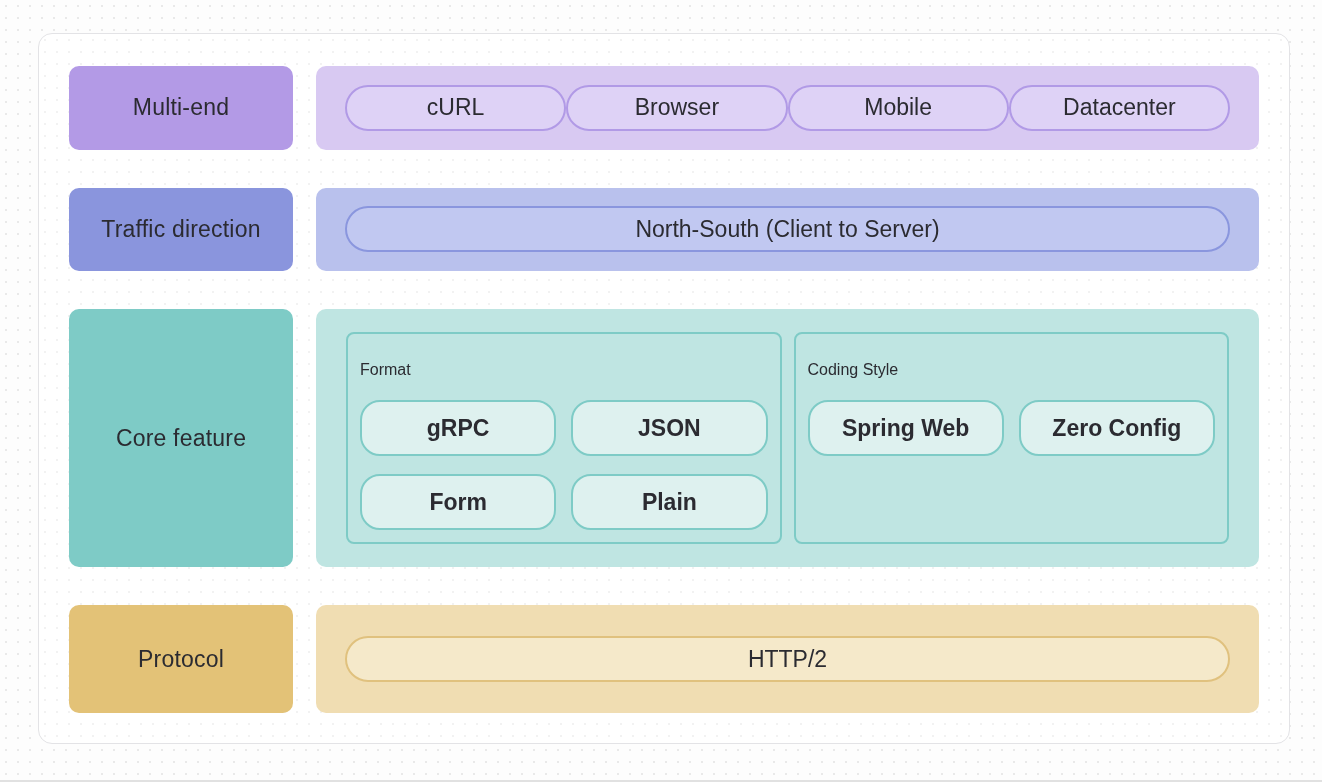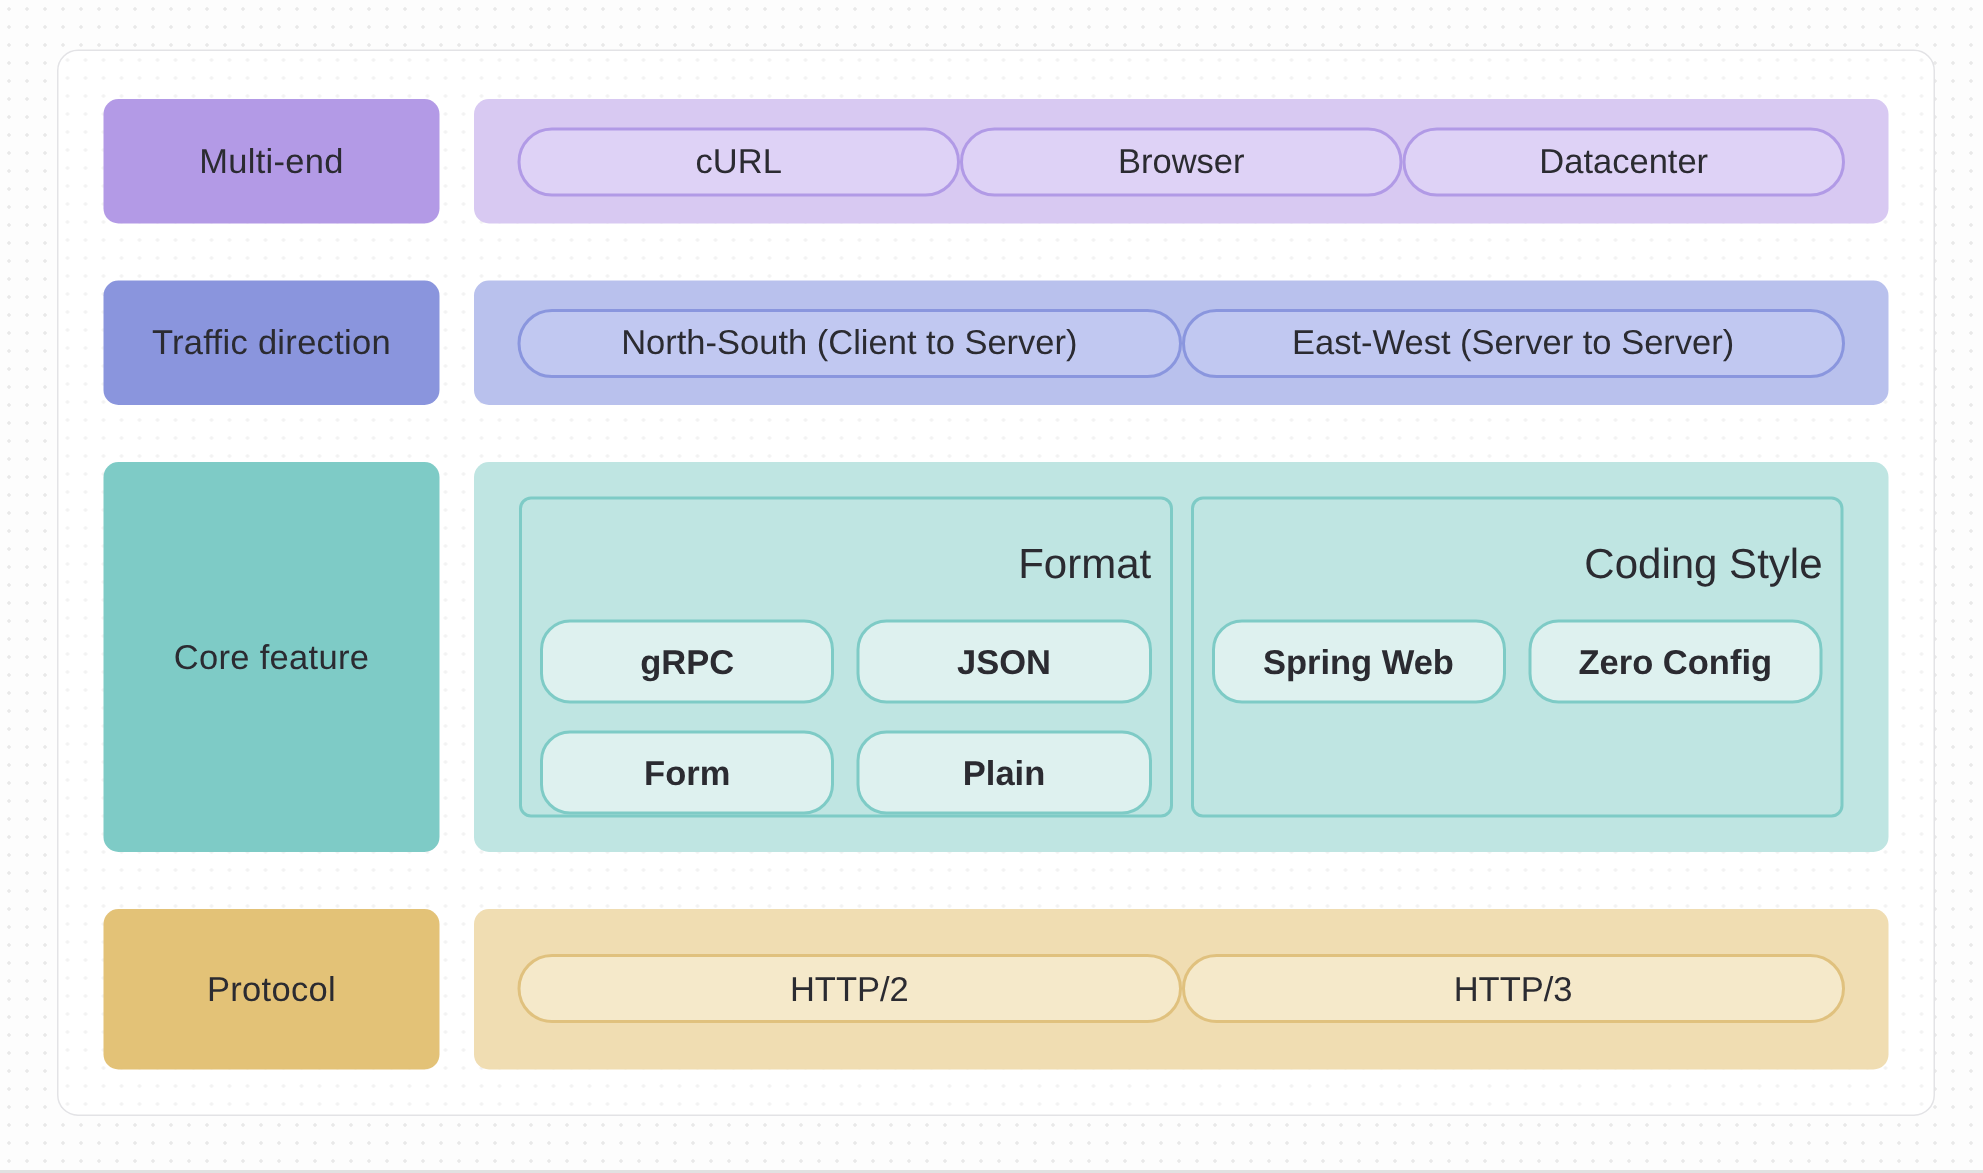--- a/index.html
+++ b/index.html
@@ -74,22 +74,22 @@
   }
   .group {
     flex: 1;
     border: 2px solid var(--pill-border);
     border-radius: 8px;
     padding: 12px;
     display: flex;
     flex-direction: column;
   }
   .group-title {
-    text-align: right;
-    font-size: 28px;
+    text-align: left;
+    font-size: 16px;
     padding: 15px 0 21px 0;
   }
   .group-pills {
     flex: 1;
     display: grid;
     grid-template-columns: 1fr 1fr;
     gap: 18px 15px;
   }
   .core-pill {
     height: 56px;
@@ -107,29 +107,29 @@
 </head>
 <body>
 
 <div class="card">
 
   <div class="row row-1" style="--label-bg: #b39ae6; --container-bg: #d8c9f2; --pill-bg: #ded2f6; --pill-border: #b19ae6;">
     <div class="row-label">Multi-end</div>
     <div class="row-container">
       <div class="pill">cURL</div>
       <div class="pill">Browser</div>
+      <div class="pill">Mobile</div>
       <div class="pill">Datacenter</div>
     </div>
   </div>
 
   <div class="row row-2" style="--label-bg: #8a95dd; --container-bg: #b9c1ed; --pill-bg: #c1c8f1; --pill-border: #8a96de;">
     <div class="row-label">Traffic direction</div>
     <div class="row-container">
       <div class="pill">North-South (Client to Server)</div>
-      <div class="pill">East-West (Server to Server)</div>
     </div>
   </div>
 
   <div class="row row-3" style="--label-bg: #7ecbc6; --container-bg: #bfe5e2; --pill-bg: #def1ef; --pill-border: #7ecbc6;">
     <div class="row-label">Core feature</div>
     <div class="row-container">
       <div class="group">
         <div class="group-title">Format</div>
         <div class="group-pills">
           <div class="core-pill">gRPC</div>
@@ -145,19 +145,18 @@
           <div class="core-pill">Zero Config</div>
         </div>
       </div>
     </div>
   </div>
 
   <div class="row row-4" style="--label-bg: #e3c277; --container-bg: #f0ddb2; --pill-bg: #f5e9ca; --pill-border: #e0c17e;">
     <div class="row-label">Protocol</div>
     <div class="row-container">
       <div class="pill">HTTP/2</div>
-      <div class="pill">HTTP/3</div>
     </div>
   </div>
 
 </div>
 
 <div class="bottom-edge"></div>
 
 </body></html>

